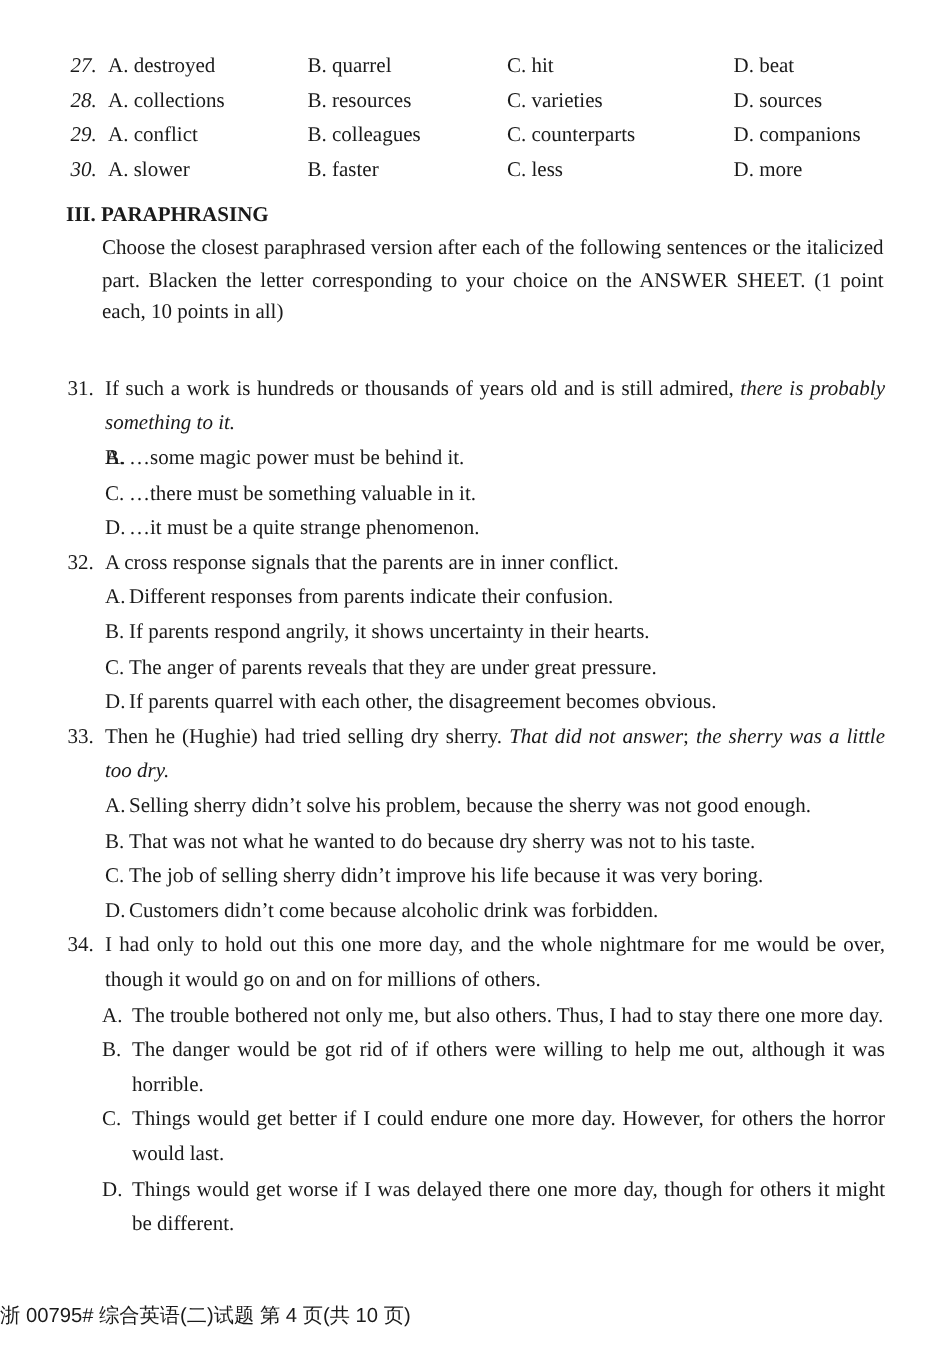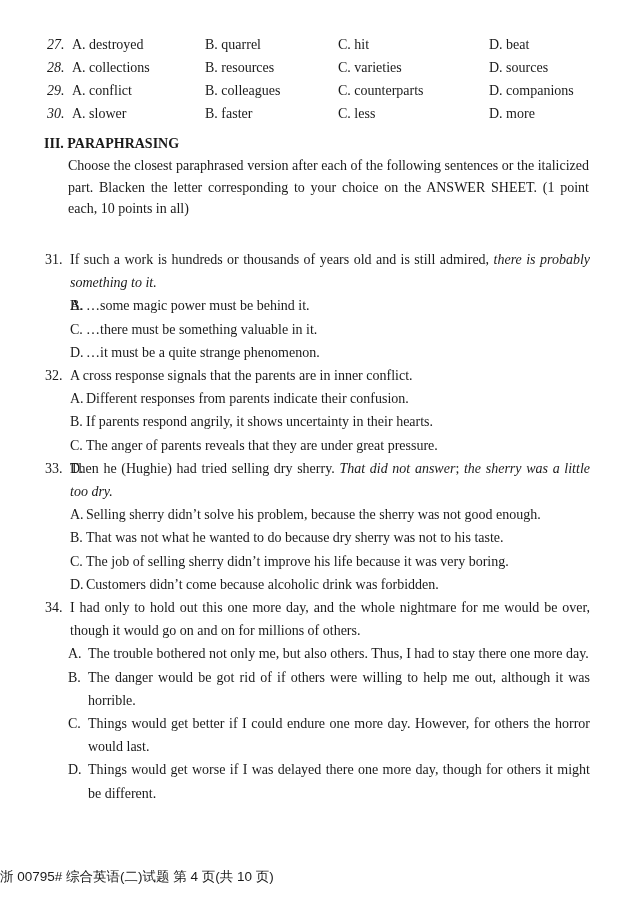--- a/index.html
+++ b/index.html
@@ -124,20 +124,21 @@
         <div class="opt">
           <span class="opt-letter">B.</span>
           <span>If parents respond angrily, it shows uncertainty in their hearts.</span>
         </div>
         <div class="opt">
           <span class="opt-letter">C.</span>
           <span>The anger of parents reveals that they are under great pressure.</span>
         </div>
         <div class="opt">
           <span class="opt-letter">D.</span>
+          <span>If parents quarrel with each other, the disagreement becomes obvious.</span>
         </div>
       </div>
     </div>
 
     <div class="q">
       <div class="q-stem">
         <span class="q-num">33.</span>
         <span>Then he (Hughie) had tried selling dry sherry. </span><em>That did not answer</em><span>; </span><em>the sherry was a little too dry.</em>
       </div>
       <div class="opts">

